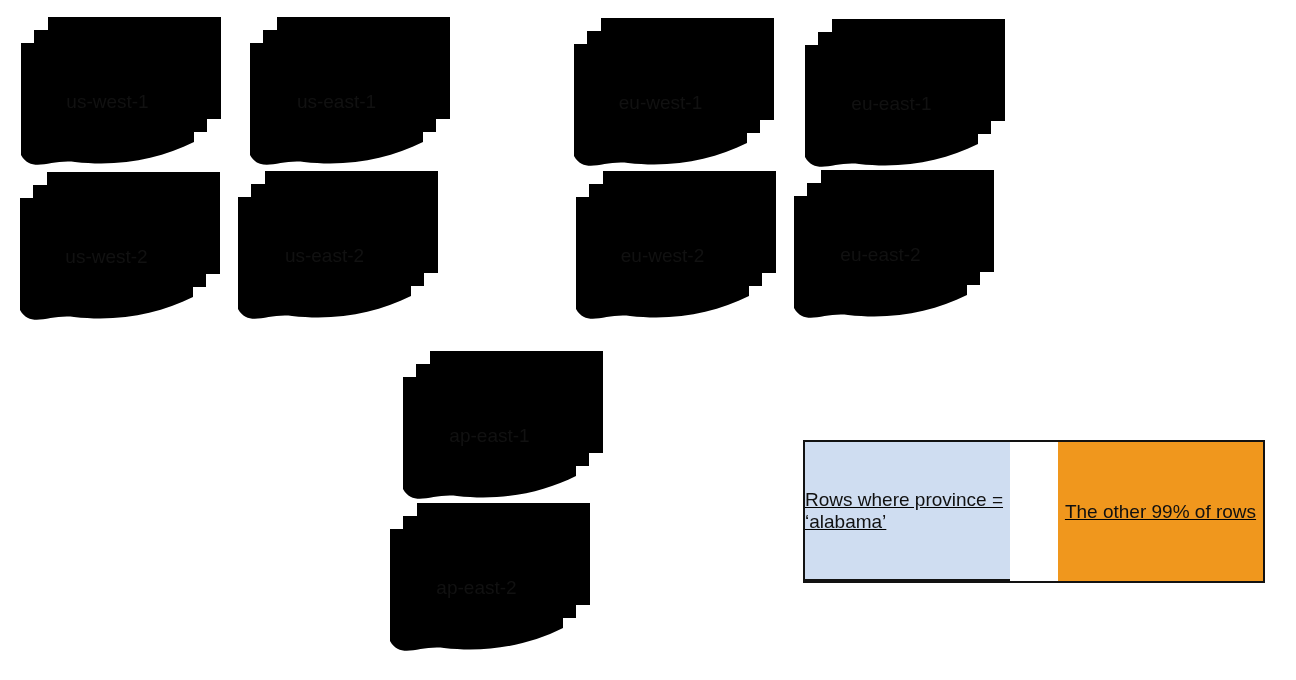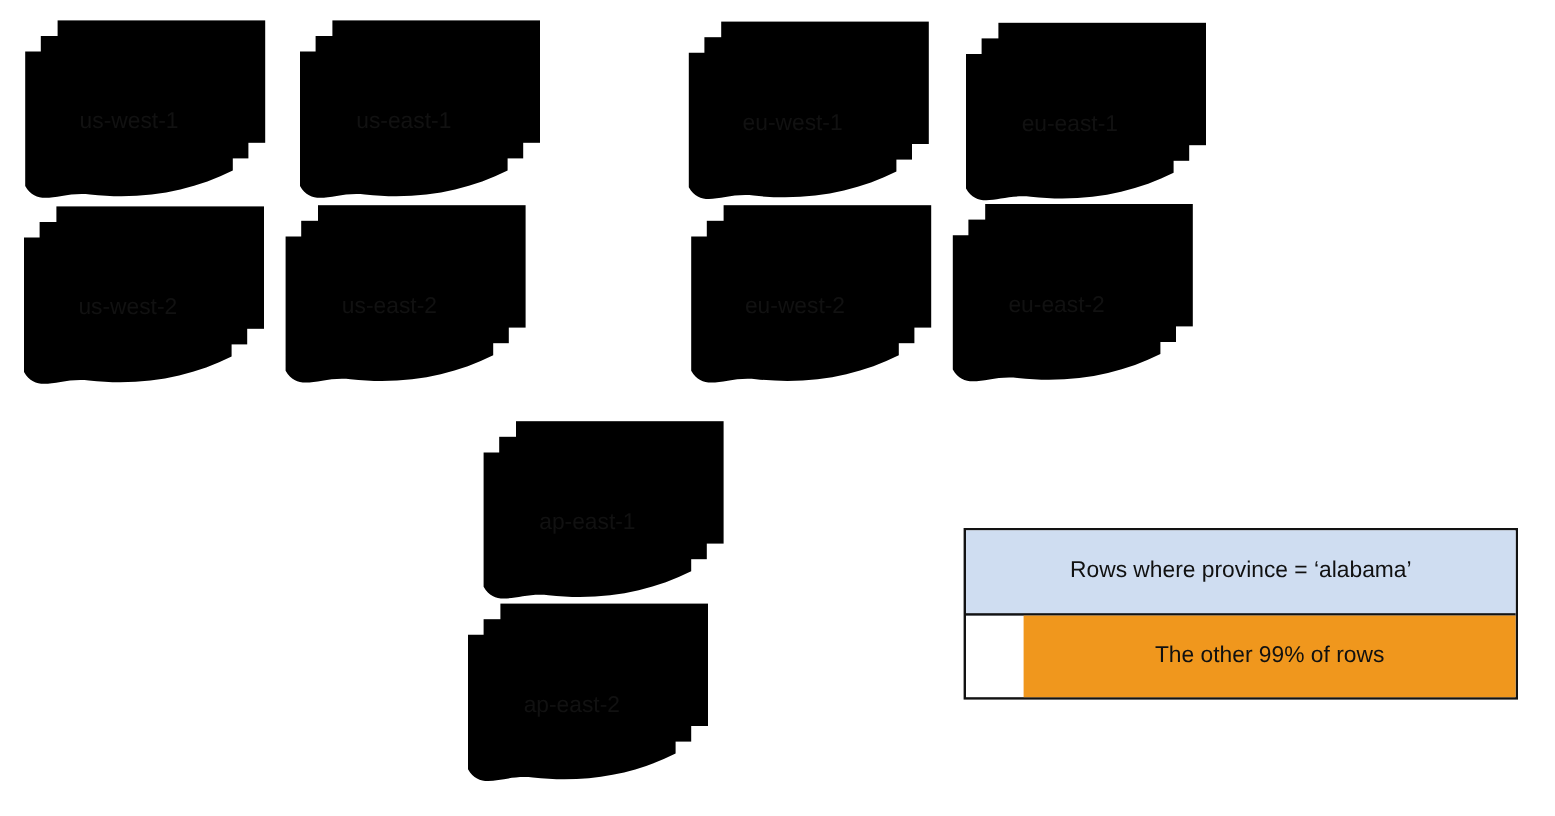--- a/index.html
+++ b/index.html
@@ -52,21 +52,22 @@
   }
   
   .legend {
     position: absolute;
     left: 803px;
     top: 440px;
     width: 458px;
     height: 139px;
     border: 2px solid var(--outline, #000);
     display: flex;
-    flex-direction: column;
+    flex-direction: row;
+    text-decoration: underline;
   }
   .legend-row {
     flex: 1;
     display: flex;
     align-items: center;
     justify-content: center;
     font-size: 19px;
     color: var(--text, #111);
   }
   .legend-row-blue {

